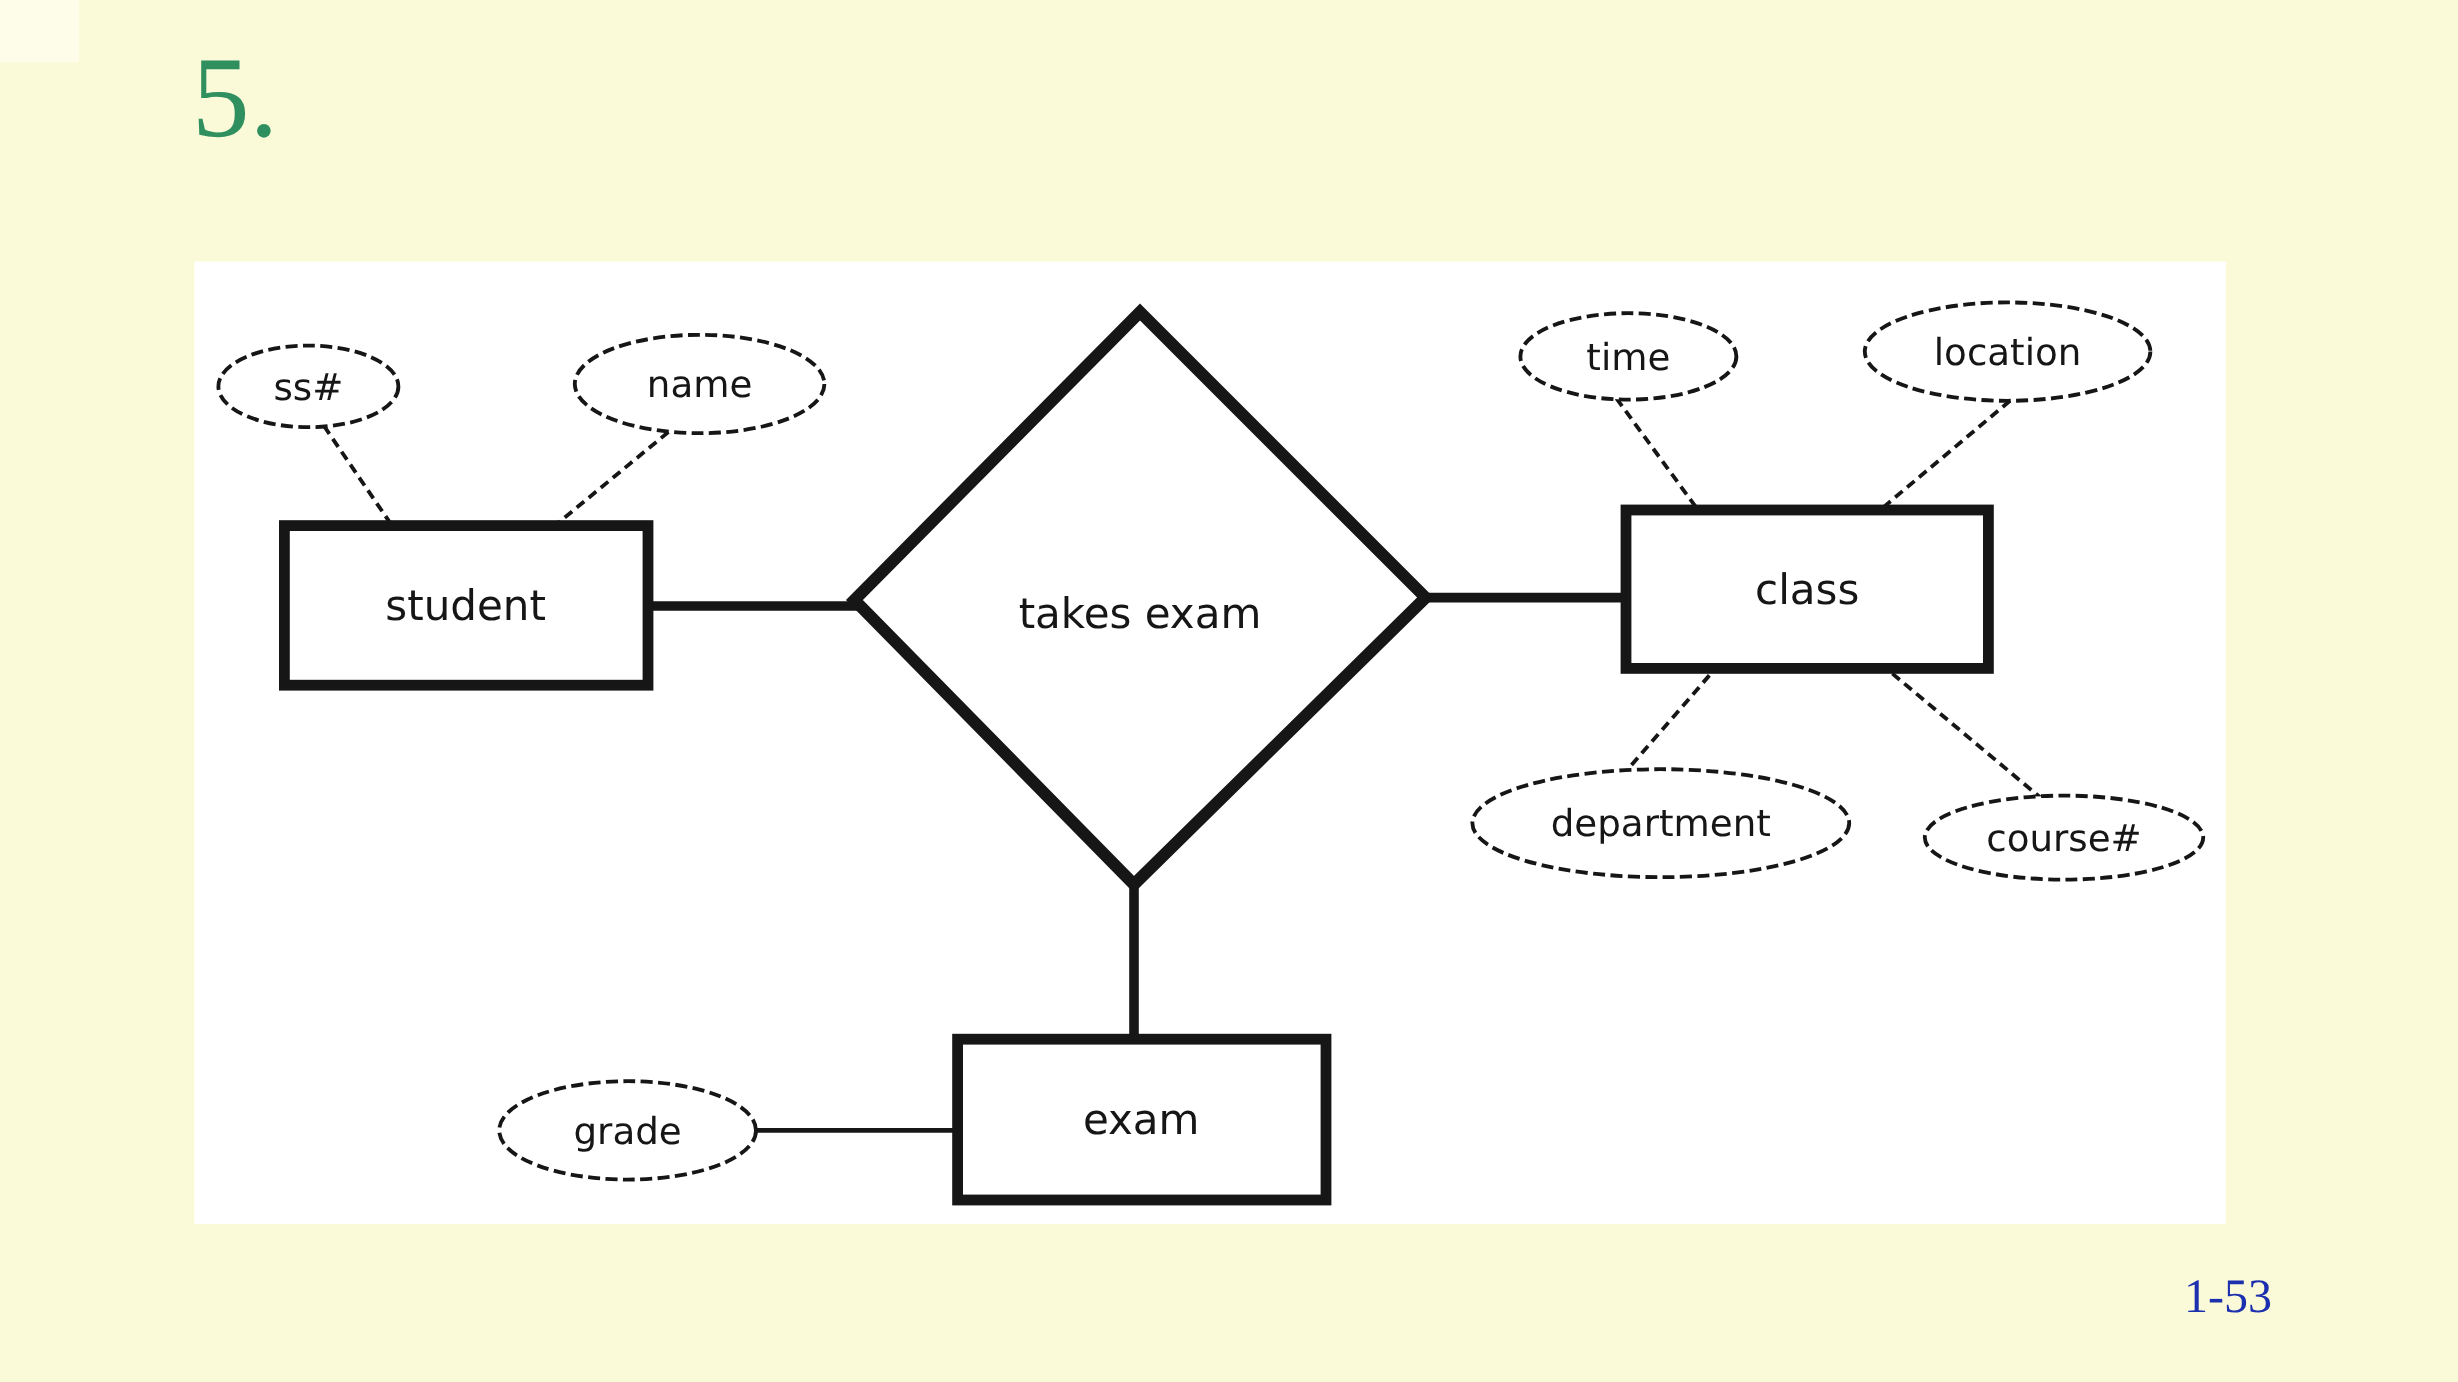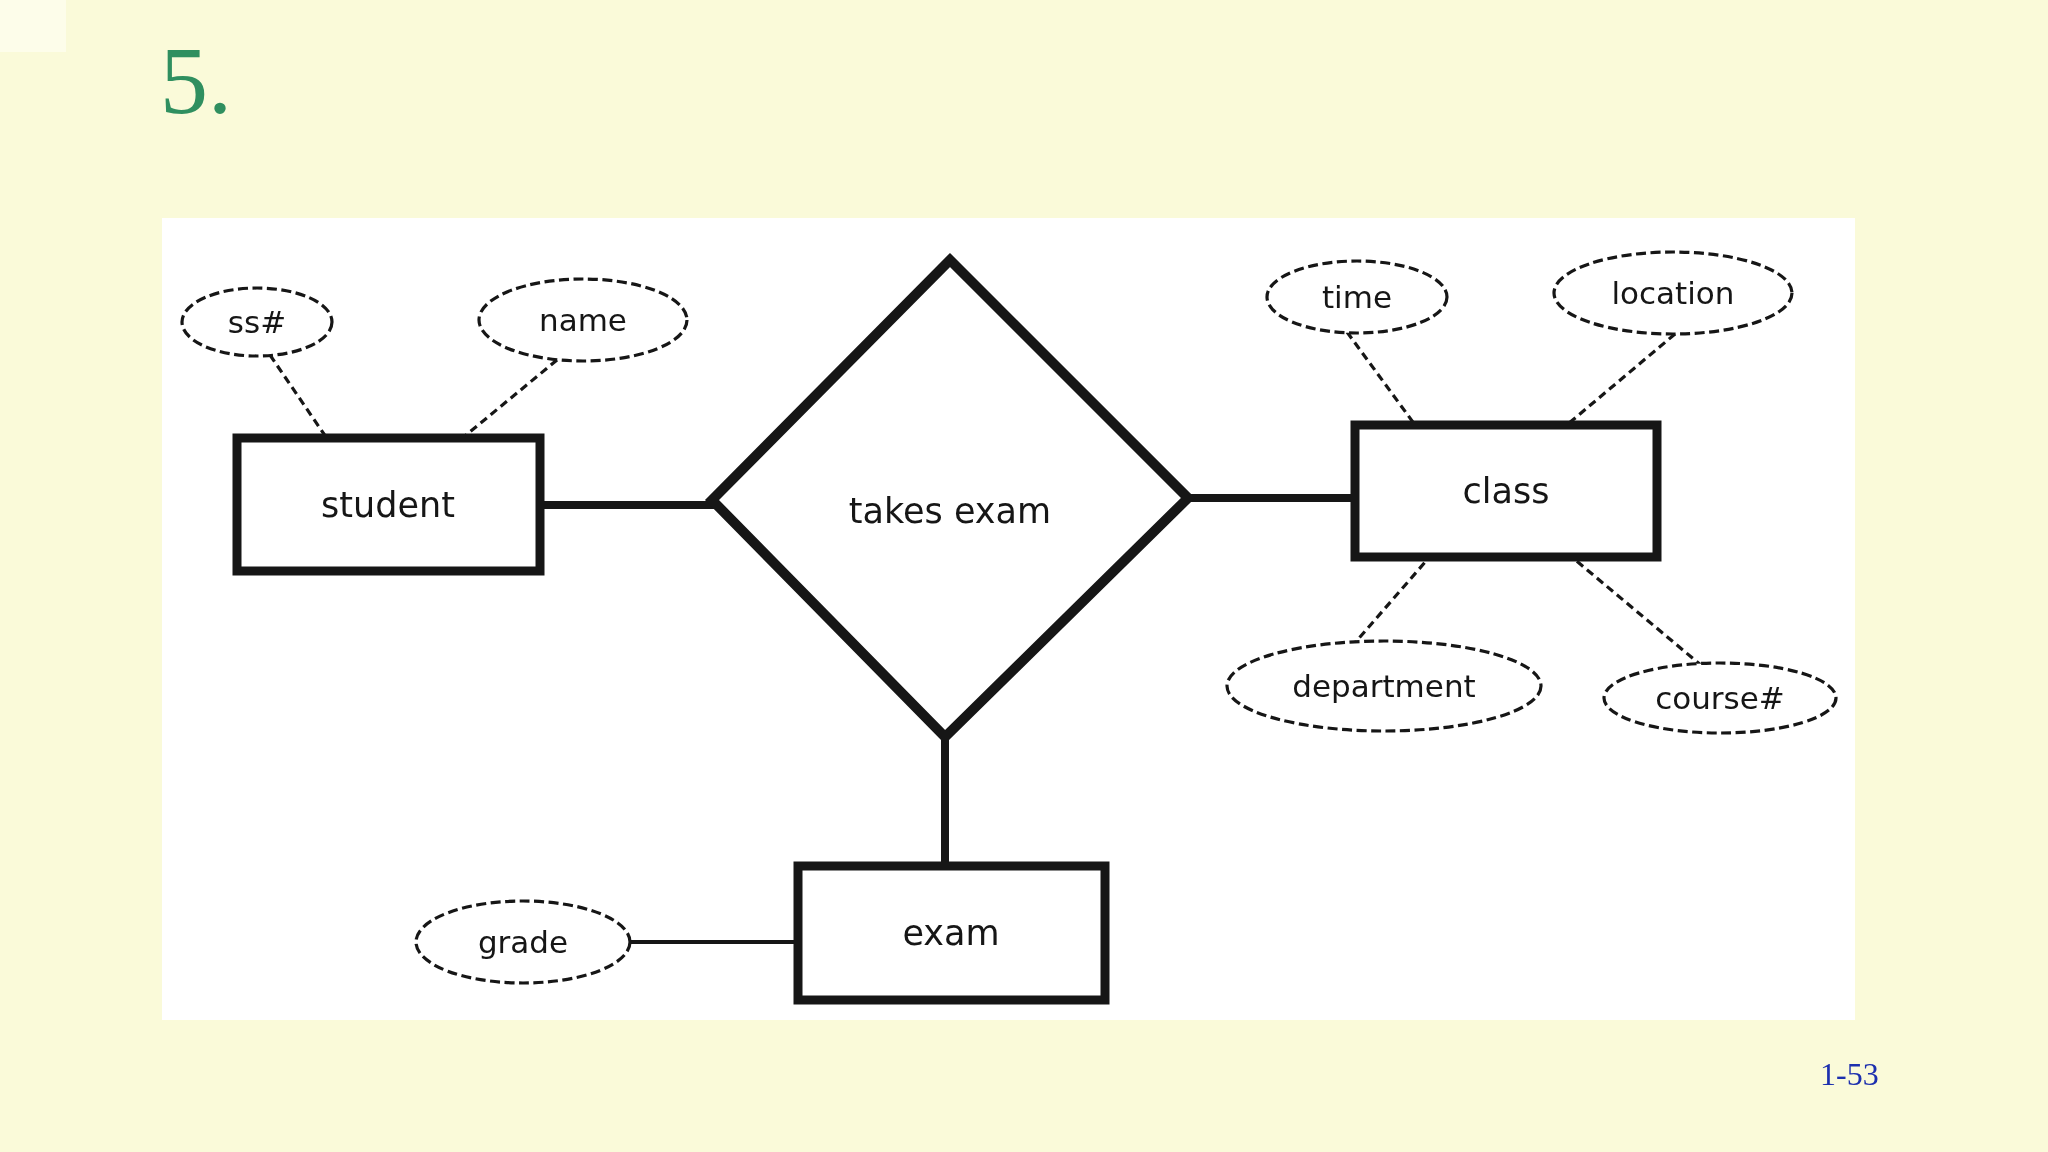--- a/index.html
+++ b/index.html
@@ -33,21 +33,21 @@
     width: 1693px;
     height: 802px;
     background: #FFFFFF;
   }
   .diagram-panel svg { display: block; }
   .page-number {
     position: absolute;
     left: 1820px;
     top: 1056px;
     font-family: "Liberation Serif", serif;
-    font-size: 32px;
+    font-size: 40px;
     color: #1C2FAE;
   }
   
   .entity-rect { fill: #FFFFFF; stroke: #161616; stroke-width: 9; }
   .rel-diamond { fill: #FFFFFF; stroke: #161616; stroke-width: 10; stroke-linejoin: miter; }
   .attr-oval   { fill: #FFFFFF; stroke: #161616; stroke-width: 3.2; stroke-dasharray: 10 4.5; }
   .conn-thick  { stroke: #161616; stroke-width: 8; fill: none; }
   .conn-thin   { stroke: #161616; stroke-width: 3.2; fill: none; stroke-dasharray: 8 5; }
   .conn-plain  { stroke: #161616; stroke-width: 4; fill: none; }
   .entity-label { font-family: "DejaVu Sans", sans-serif; font-size: 35px; fill: #161616; text-anchor: middle; }

